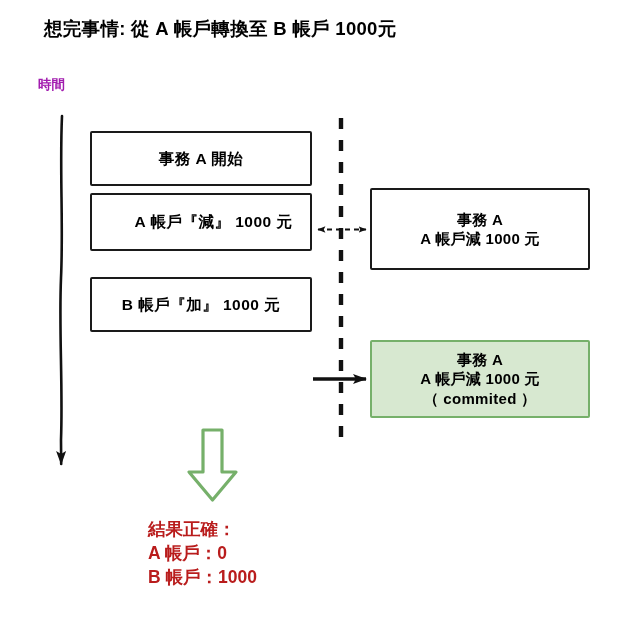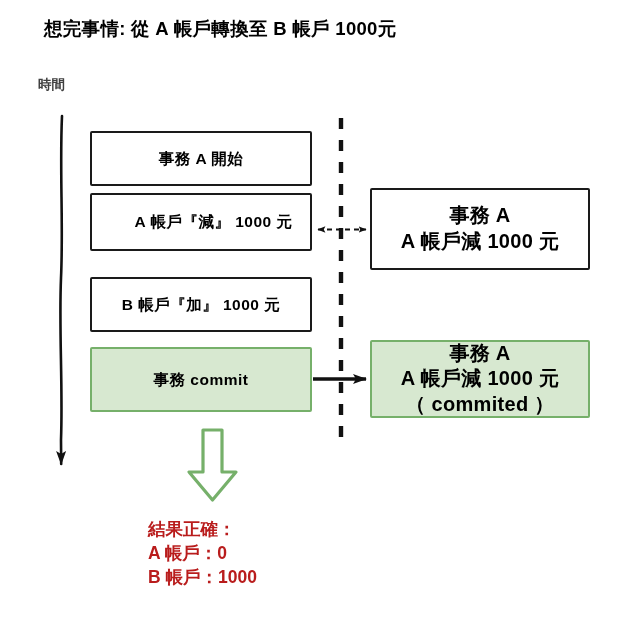--- a/index.html
+++ b/index.html
@@ -29,21 +29,21 @@
     white-space: nowrap;
   }
 
   
   .axis-label {
     position: absolute;
     left: 38px;
     top: 76px;
     font-size: 13.5px;
     font-weight: bold;
-    color: #404040;
+    color: #a21caf;
     white-space: nowrap;
     text-align: right;
   }
 
   
   .undolog-label {
     position: absolute;
     left: 424px;
     top: 88px;
     width: 110px;
@@ -87,21 +87,21 @@
     display: block;
     line-height: 1.28;
   }
 
   .txt-single {
     font-size: 15.5px;
     font-weight: bold;
     letter-spacing: 0.5px;
   }
   .txt-multi {
-    font-size: 20px;
+    font-size: 15px;
     font-weight: bold;
     letter-spacing: 0.3px;
   }
 
   
   .result {
     position: absolute;
     left: 148px;
     top: 517px;
     color: #b91c1c;
@@ -127,23 +127,20 @@
   </div>
 
   <div class="box box-plain" style="left:90px; top:193px; width:222px; height:58px;padding-left:25px;">
     <span class="txt-single box-line">A 帳戶『減』 1000 元</span>
   </div>
 
   <div class="box box-plain" style="left:90px; top:277px; width:222px; height:55px;">
     <span class="txt-single box-line">B 帳戶『加』 1000 元</span>
   </div>
 
-  <div class="box box-green" style="left:90px; top:347px; width:222px; height:65px;">
-    <span class="txt-single box-line">事務 commit</span>
-  </div>
 
   <div class="box box-plain" style="left:370px; top:188px; width:220px; height:82px; flex-direction:column;">
     <span class="txt-multi box-line">事務 A</span>
     <span class="txt-multi box-line">A 帳戶減 1000 元</span>
   </div>
 
   <div class="box box-green" style="left:370px; top:340px; width:220px; height:78px; flex-direction:column;">
     <span class="txt-multi box-line">事務 A</span>
     <span class="txt-multi box-line">A 帳戶減 1000 元</span>
     <span class="txt-multi box-line">（ commited ）</span>

